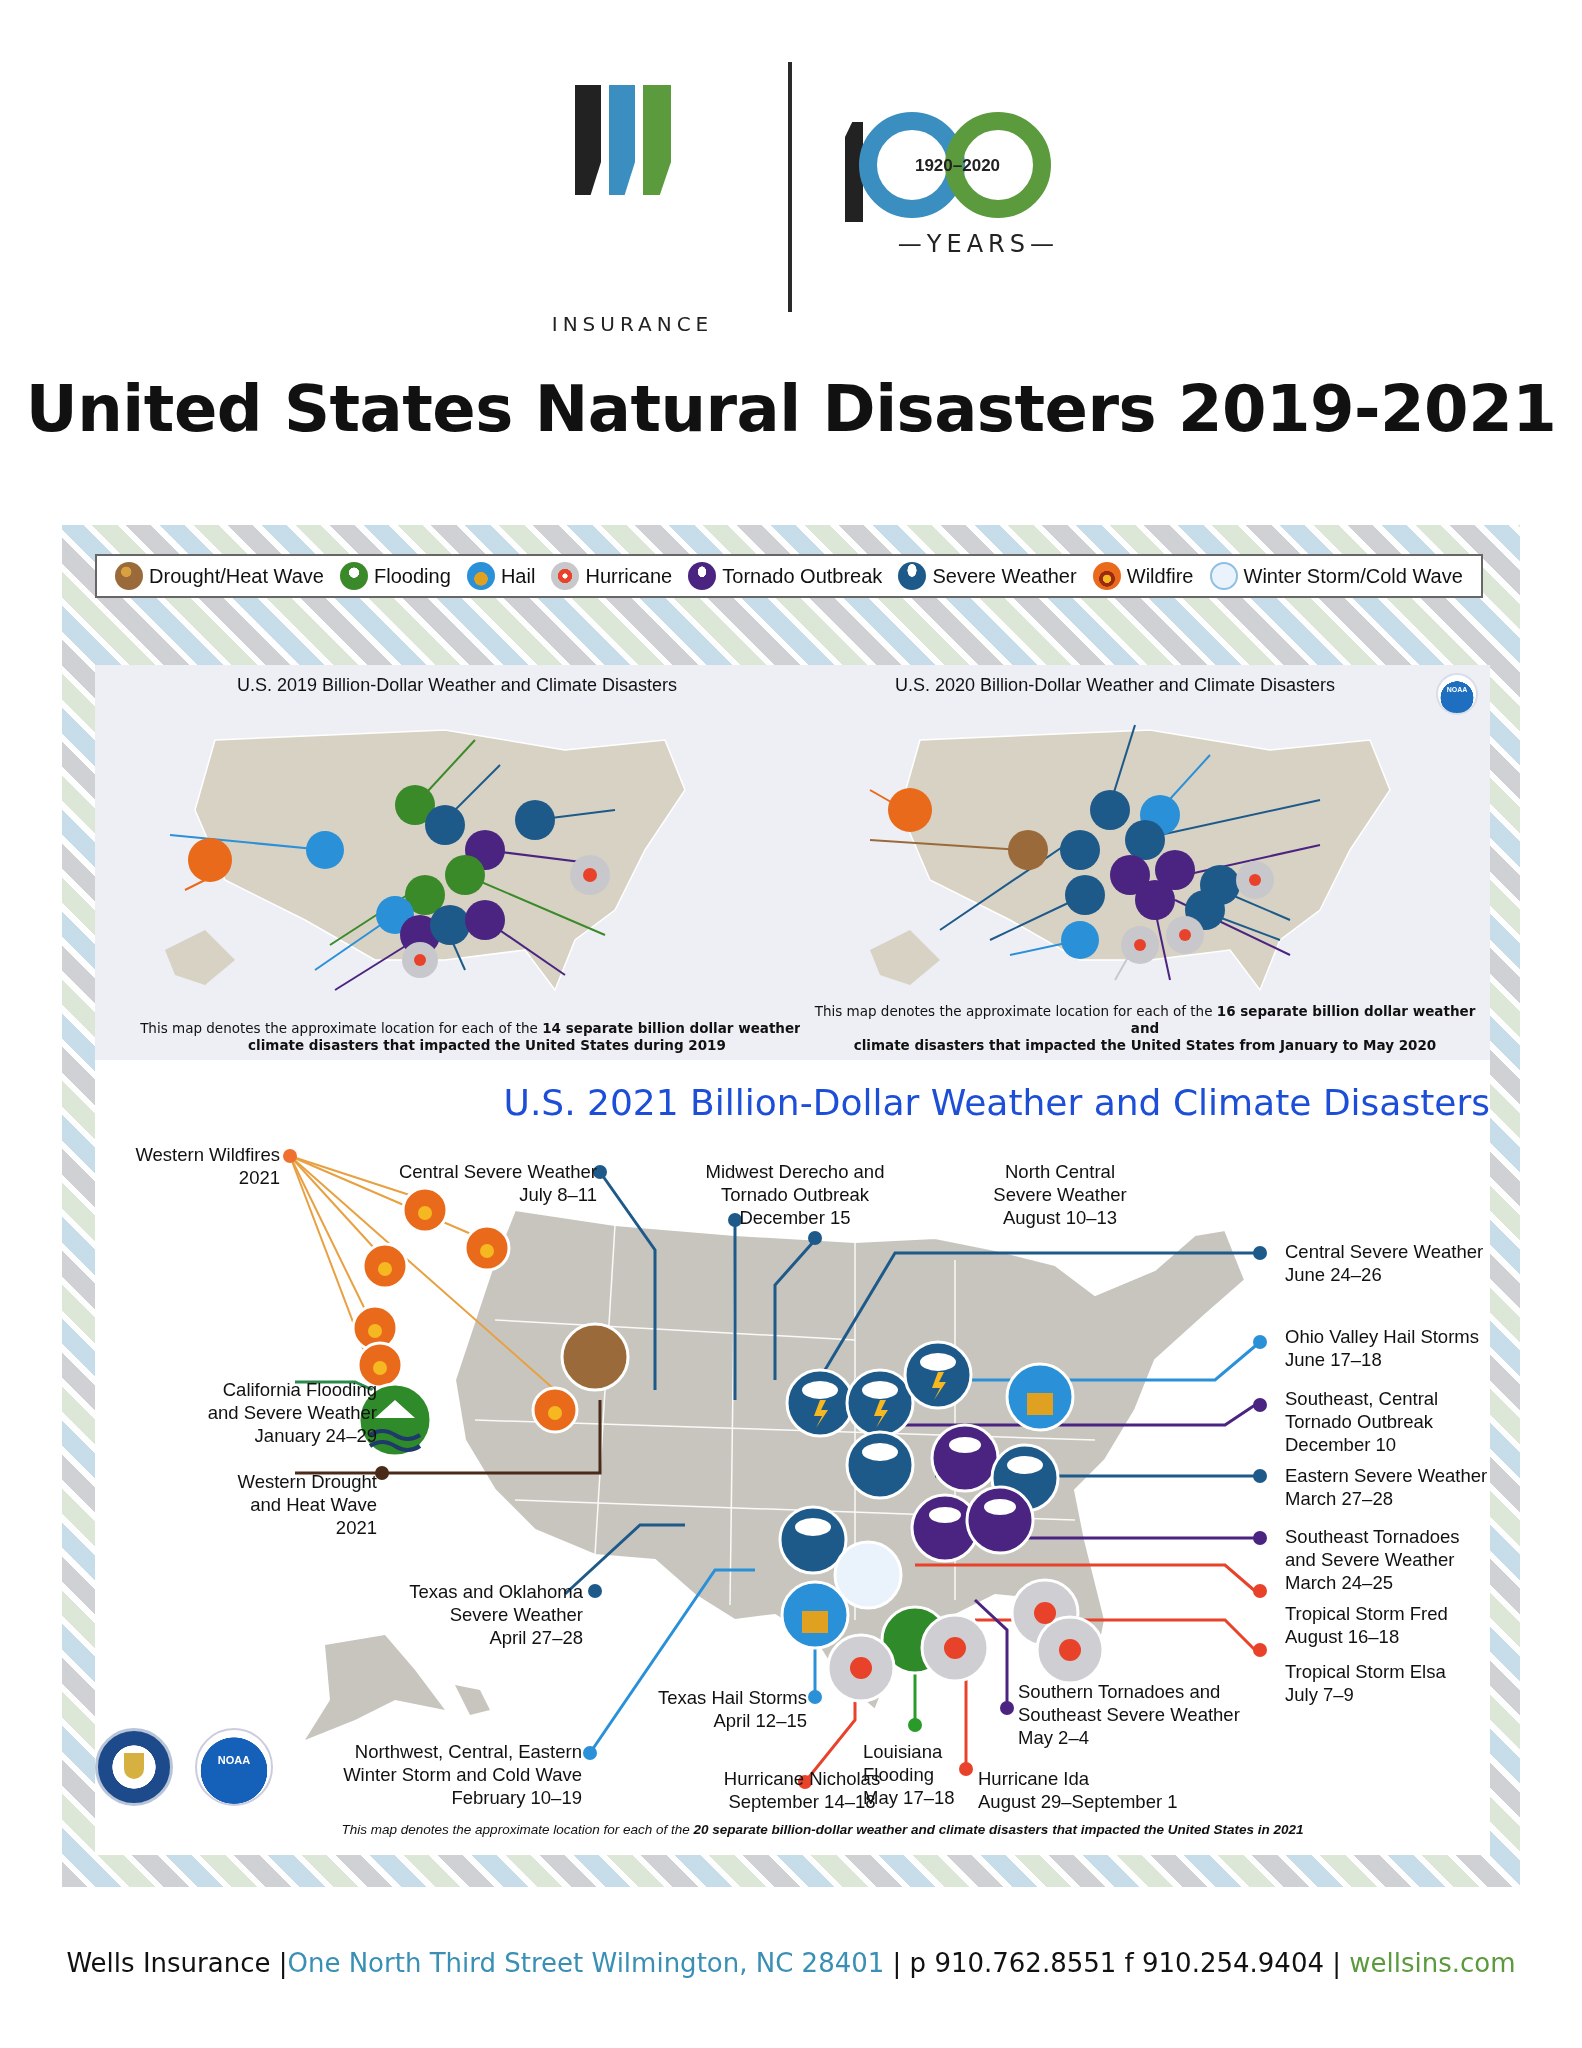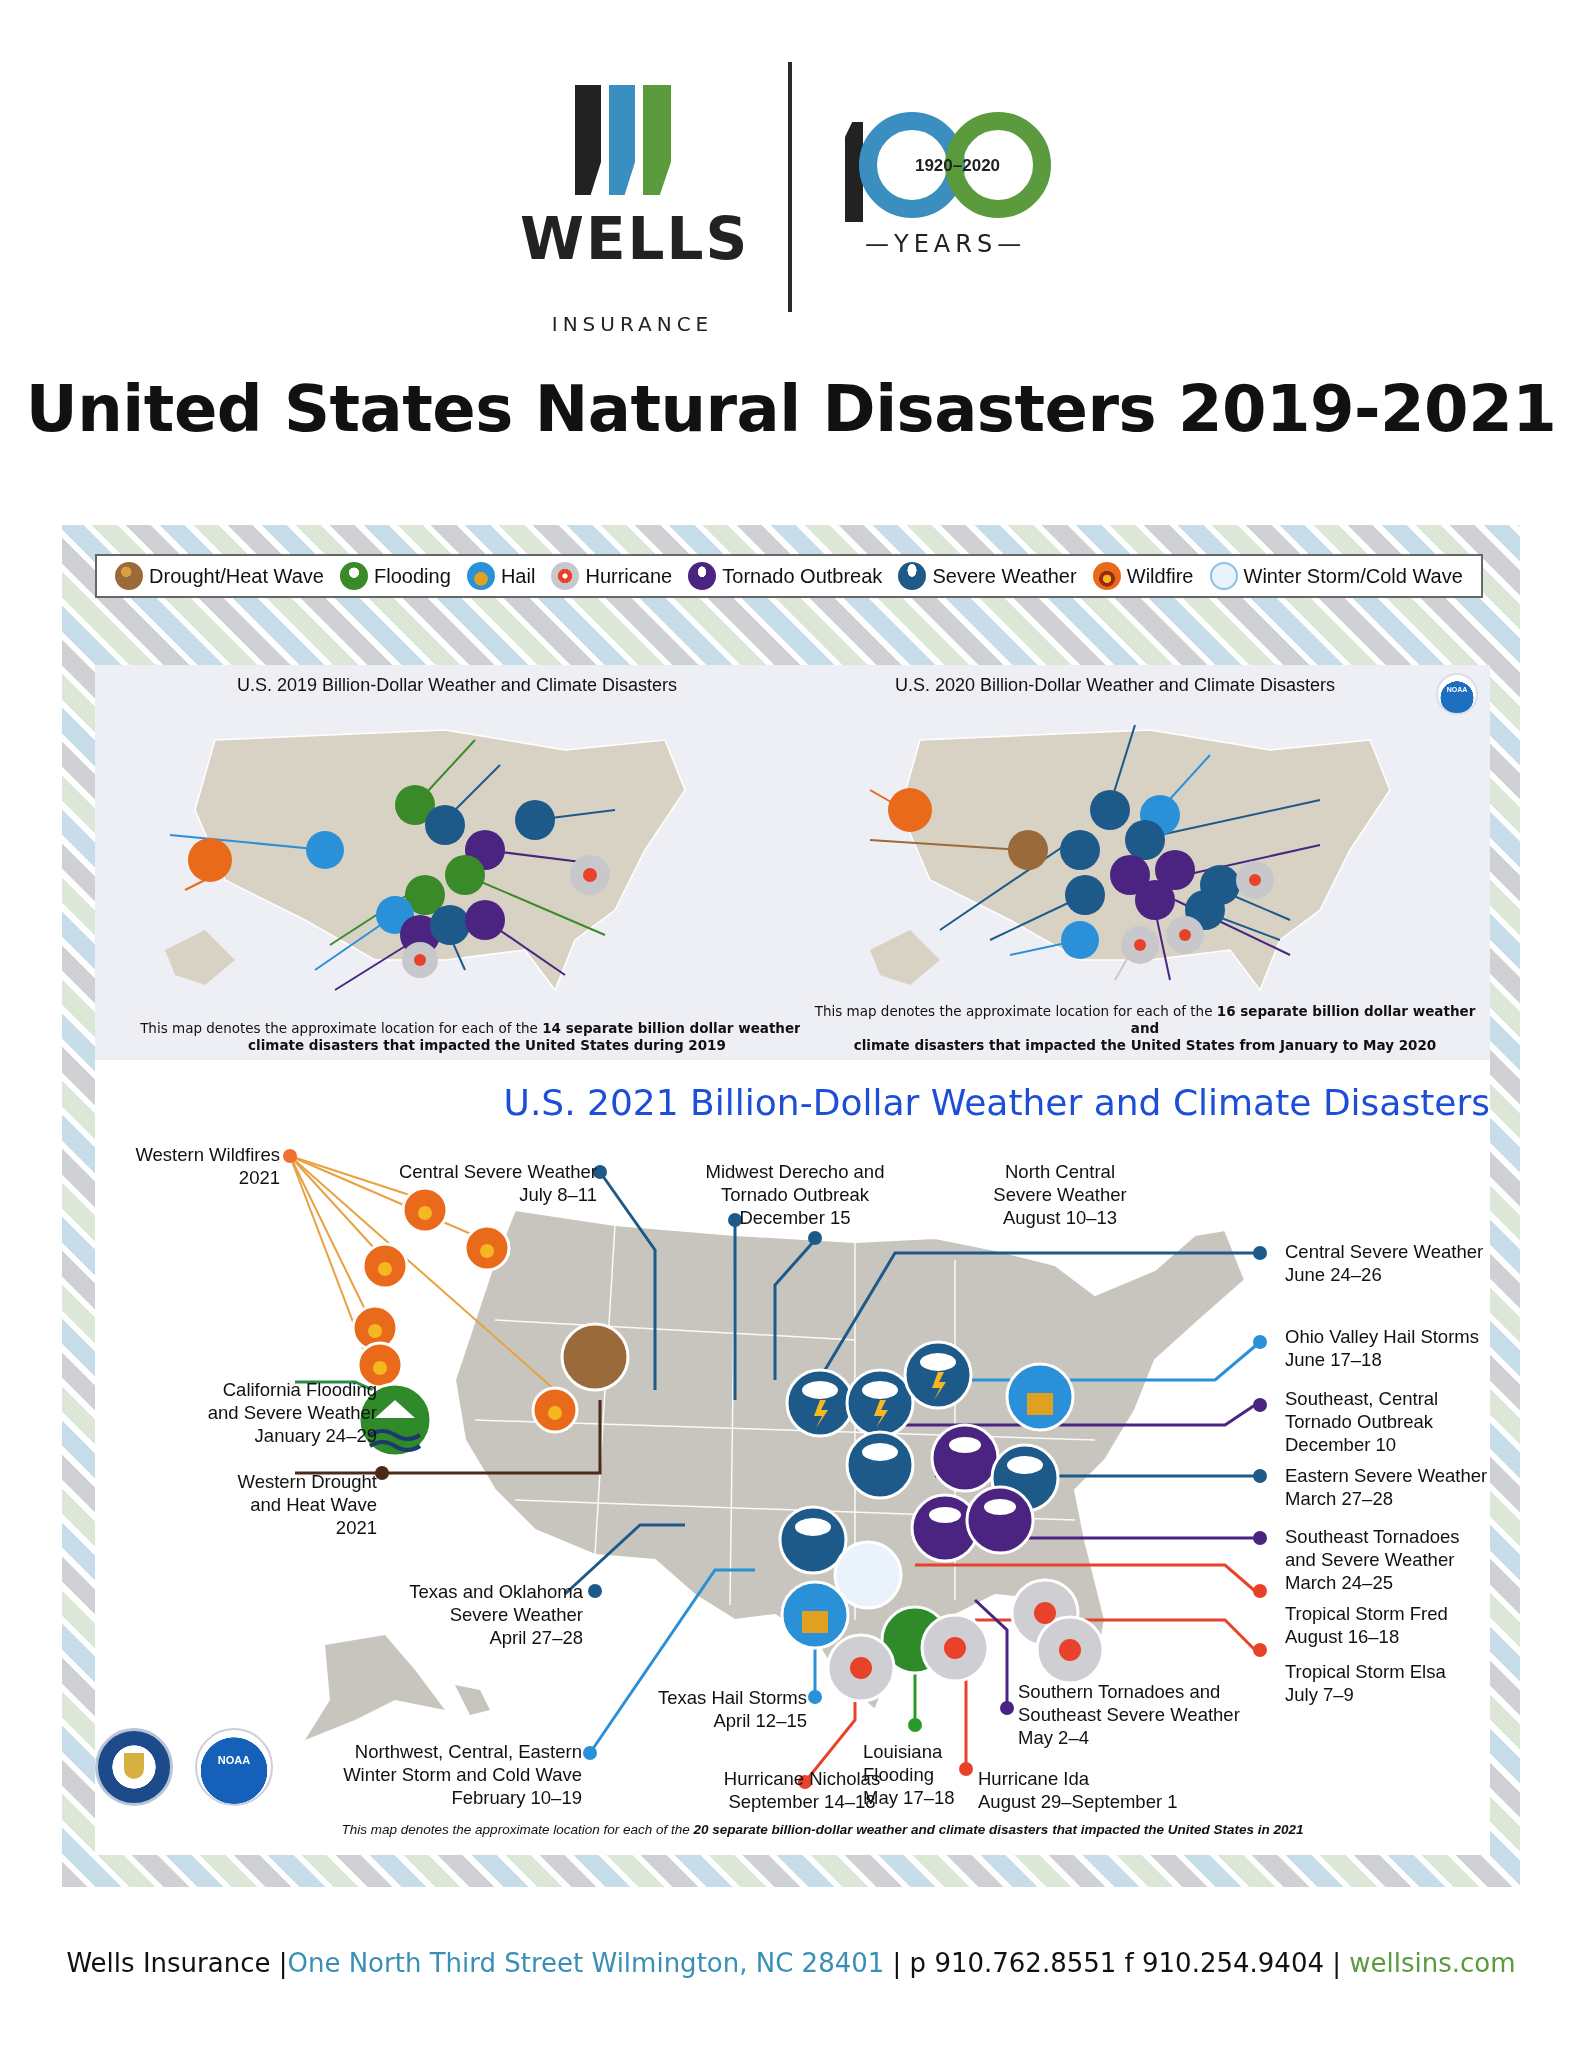--- a/index.html
+++ b/index.html
@@ -15,21 +15,21 @@
   .bar.b3 { left: 68px; width: 28px; background: #5c9a3e; clip-path: polygon(0 0,100% 0,100% 70%,60% 100%,0 100%); }
   .wells-word { position: absolute; left: 0; top: 120px; width: 225px; text-align: center; font-size: 58px; font-weight: bold; letter-spacing: 2px; color: #222; font-family: "DejaVu Sans", sans-serif; }
   .ins-word { position: absolute; left: 0; top: 183px; width: 225px; text-align: center; font-size: 20px; letter-spacing: 5px; color: #222; font-family: "DejaVu Sans", sans-serif; margin-top: 44px; }
   .divider { left: 788px; top: 62px; width: 4px; height: 250px; background: #2a2a2a; }
 
   .hundred { left: 845px; top: 112px; width: 220px; height: 150px; }
   .h-one { position: absolute; left: 0; top: 10px; width: 18px; height: 100px; background: #222; clip-path: polygon(40% 0,100% 0,100% 100%,0 100%,0 15%); }
   .h-ring1 { position: absolute; left: 14px; top: 0; width: 106px; height: 106px; border-radius: 50%; border: 18px solid #3a8fc0; }
   .h-ring2 { position: absolute; left: 100px; top: 0; width: 106px; height: 106px; border-radius: 50%; border: 18px solid #5c9a3e; }
   .h-years-range { position: absolute; left: 40px; top: 44px; width: 145px; text-align: center; font-size: 17px; font-weight: bold; color: #222; background: transparent; }
-  .h-years { position: absolute; left: 20px; top: 118px; width: 200px; text-align: left; font-size: 24px; letter-spacing: 5px; color: #222; font-family: "DejaVu Sans", sans-serif; }
+  .h-years { position: absolute; left: 14px; top: 118px; width: 200px; text-align: right; font-size: 24px; letter-spacing: 5px; color: #222; font-family: "DejaVu Sans", sans-serif; }
 
   .main-title { left: 0; top: 372px; width: 1582px; text-align: center; font-size: 64px; font-weight: bold; color: #111; font-family: "DejaVu Sans", sans-serif; letter-spacing: -0.5px; }
 
   
   .frame { left: 62px; top: 525px; width: 1458px; height: 1362px;
     background:
       repeating-linear-gradient(45deg, rgba(180,180,185,0.55) 0 18px, rgba(255,255,255,0.9) 18px 24px, rgba(170,205,225,0.6) 24px 42px, rgba(255,255,255,0.9) 42px 48px, rgba(205,222,195,0.6) 48px 66px, rgba(255,255,255,0.9) 66px 72px),
       #f2f4f4; }
   .legend { left: 95px; top: 554px; width: 1388px; height: 44px; background: #fff; border: 2px solid #666; display: flex; align-items: center; justify-content: space-around; padding: 0 10px; }
   .leg-item { display: flex; align-items: center; gap: 6px; font-size: 20px; color: #111; font-family: "Liberation Sans", sans-serif; }
@@ -65,21 +65,20 @@
 </style>
 </head>
 <body>
 
 <div class="abs wells-logo">
   <div class="bars">
     <div class="bar b1"></div>
       <div class="bar b2"></div>
       <div class="bar b3"></div>
   </div>
-  <div class="wells-word">WELLS</div>
   <div class="ins-word">INSURANCE</div>
 </div>
 <div class="abs divider"></div>
 <div class="abs hundred">
   <div class="h-one"></div>
   <div class="h-ring1"></div>
   <div class="h-ring2"></div>
   <div class="h-years-range">1920–2020</div>
   <div class="h-years">—YEARS—</div>
 </div>

